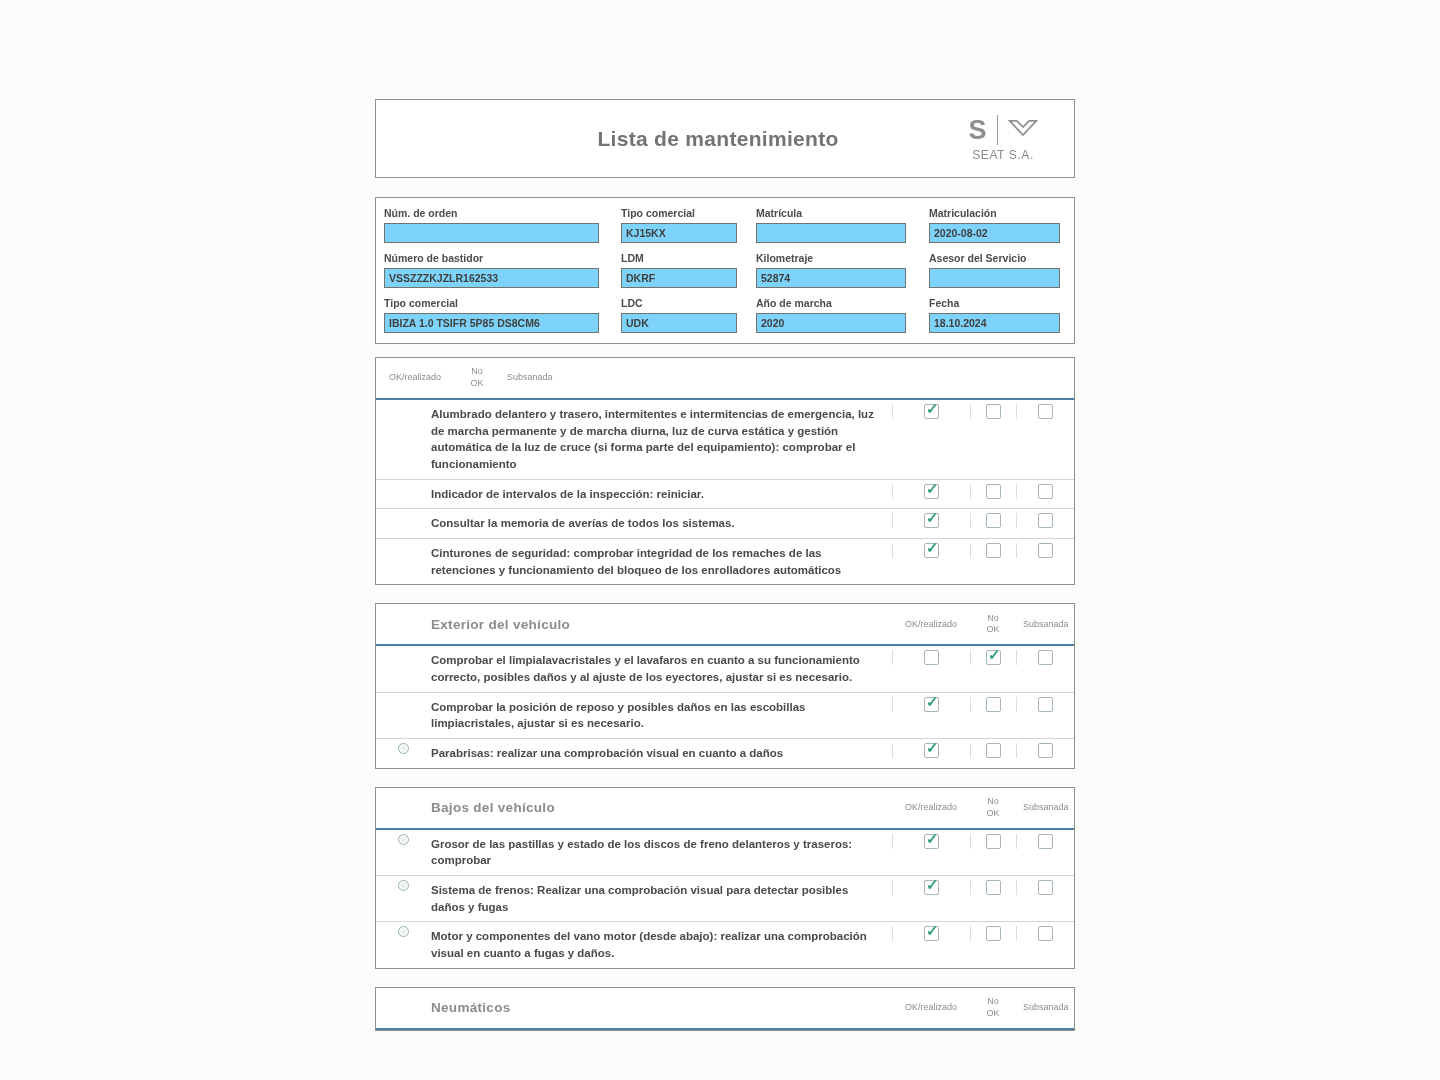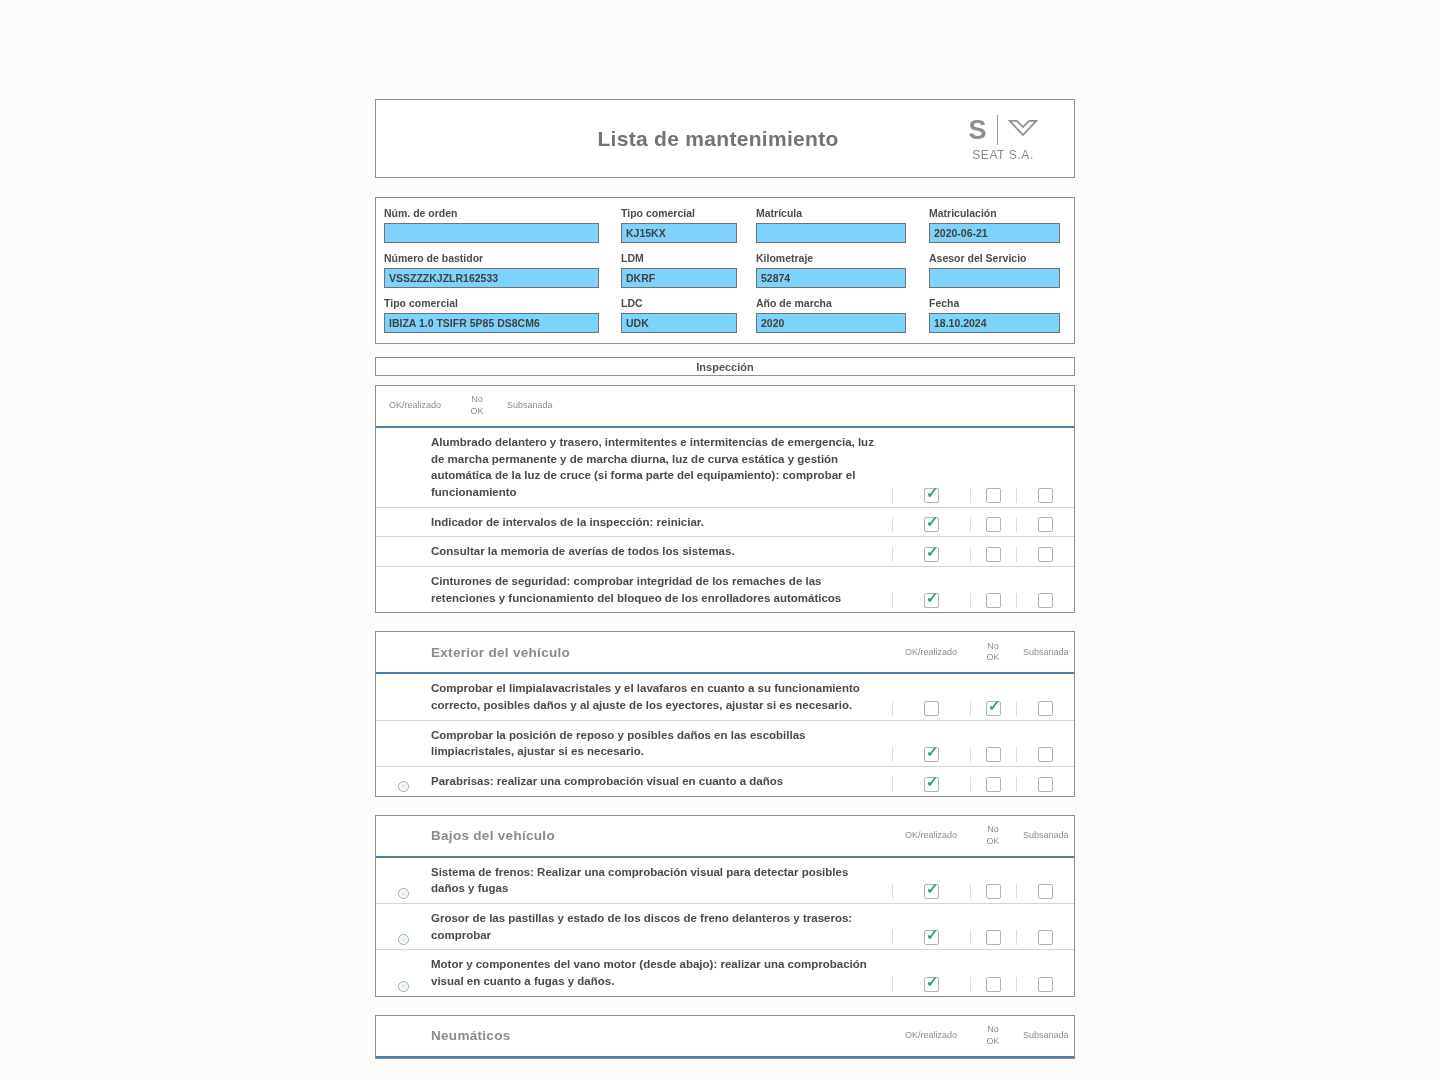--- a/index.html
+++ b/index.html
@@ -47,21 +47,21 @@
   .sec-head{display:flex;align-items:center;min-height:36px;padding:2px 0;
     border-bottom:2px solid var(--header-line-blue,#4d7fa9)}
   .sec-title{flex:1;padding-left:55px;font-size:13.5px;font-weight:bold;color:#8c8c88;letter-spacing:.3px}
   .col{box-sizing:border-box}
   .w-ok{width:78px}.w-no{width:46px}.w-sub{width:58px}
   .colhead-cell{display:flex;align-items:center;justify-content:center}
   .colhead-text{display:block;font-size:9px;color:#8c8c88;text-align:center;line-height:1.3}
   .w-no .colhead-text{width:18px}
   .w-sub .colhead-text{width:44px}
 
-  .item{display:flex;align-items:flex-end;padding:4px 0}
+  .item{display:flex;align-items:flex-start;padding:4px 0}
   .item + .item{border-top:1px solid #d4d4d0}
   .gutter{width:55px;display:flex;justify-content:center;align-items:center}
   .item-text{flex:1;font-size:11.5px;font-weight:bold;color:#4a4a47;line-height:1.45;padding:2px 10px 2px 0}
   .cb-cell{display:flex;align-items:center;justify-content:center;border-left:1px solid #dddddb}
   .cb{width:13px;height:13px;border:1.5px solid #a7b5bd;border-radius:2px;background:#fff;
     position:relative;display:inline-block}
   .cb.checked::after{content:"✓";position:absolute;left:1px;top:-5px;font-size:15px;font-weight:bold;
     color:var(--check-green,#2f9d77)}
   .bullet{width:9px;height:9px;border-radius:50%;border:1px solid #96b3a7;background:#e9f2ee;
     display:inline-block;box-shadow:inset 0 0 0 1.5px #fff}
@@ -99,21 +99,21 @@
         <div class="form-field">
           <div class="field-label">Tipo comercial</div>
           <div class="field-box">KJ15KX</div>
         </div>
         <div class="form-field">
           <div class="field-label">Matrícula</div>
           <div class="field-box"></div>
         </div>
         <div class="form-field">
           <div class="field-label">Matriculación</div>
-          <div class="field-box">2020-06-21</div>
+          <div class="field-box">2020-08-02</div>
         </div>
       </div>
       <div class="form-row">
         <div class="form-field">
           <div class="field-label">Número de bastidor</div>
           <div class="field-box">VSSZZZKJZLR162533</div>
         </div>
         <div class="form-field">
           <div class="field-label">LDM</div>
           <div class="field-box">DKRF</div>
@@ -140,21 +140,20 @@
           <div class="field-label">Año de marcha</div>
           <div class="field-box">2020</div>
         </div>
         <div class="form-field">
           <div class="field-label">Fecha</div>
           <div class="field-box">18.10.2024</div>
         </div>
       </div>
     </div>
 
-  <div class="box inspeccion-bar">Inspección</div>
 
   <div>
       <section class="sec">
         <div class="sec-head">
           <div class="col colhead-cell w-ok">
             <span class="colhead-text">OK/realizado</span>
           </div>
           <div class="col colhead-cell w-no">
             <span class="colhead-text">No OK</span>
           </div>
@@ -280,36 +279,36 @@
             <span class="colhead-text">No OK</span>
           </div>
           <div class="col colhead-cell w-sub">
             <span class="colhead-text">Subsanada</span>
           </div>
         </div>
         <div class="item">
           <div class="gutter">
             <span class="bullet"></span>
           </div>
-          <div class="item-text">Sistema de frenos: Realizar una comprobación visual para detectar posibles daños y fugas</div>
+          <div class="item-text">Grosor de las pastillas y estado de los discos de freno delanteros y traseros: comprobar</div>
           <div class="col cb-cell w-ok">
             <span class="cb checked"></span>
           </div>
           <div class="col cb-cell w-no">
             <span class="cb"></span>
           </div>
           <div class="col cb-cell w-sub">
             <span class="cb"></span>
           </div>
         </div>
         <div class="item">
           <div class="gutter">
             <span class="bullet"></span>
           </div>
-          <div class="item-text">Grosor de las pastillas y estado de los discos de freno delanteros y traseros: comprobar</div>
+          <div class="item-text">Sistema de frenos: Realizar una comprobación visual para detectar posibles daños y fugas</div>
           <div class="col cb-cell w-ok">
             <span class="cb checked"></span>
           </div>
           <div class="col cb-cell w-no">
             <span class="cb"></span>
           </div>
           <div class="col cb-cell w-sub">
             <span class="cb"></span>
           </div>
         </div>

